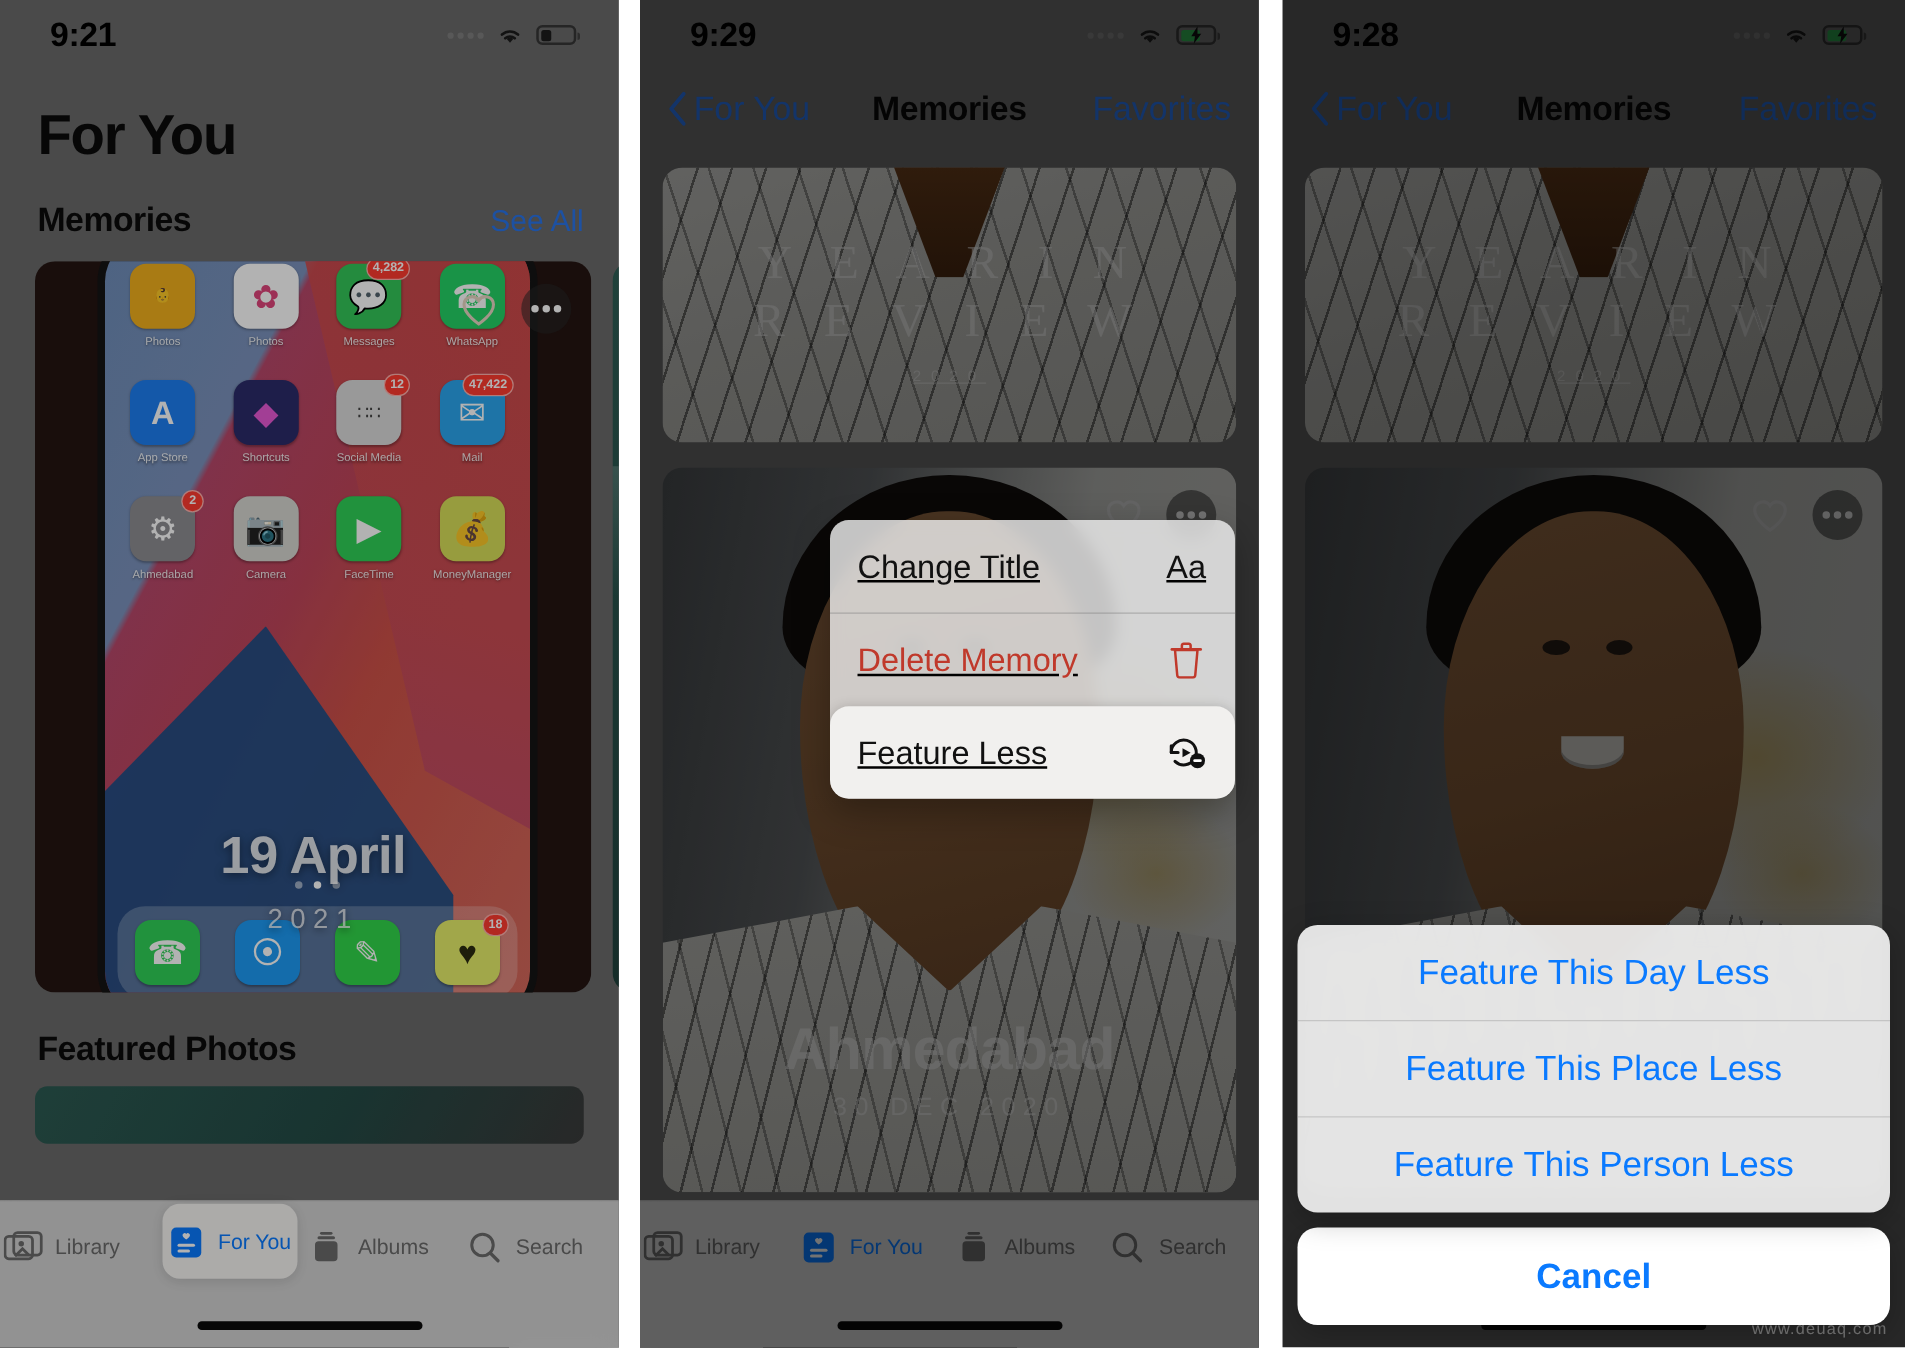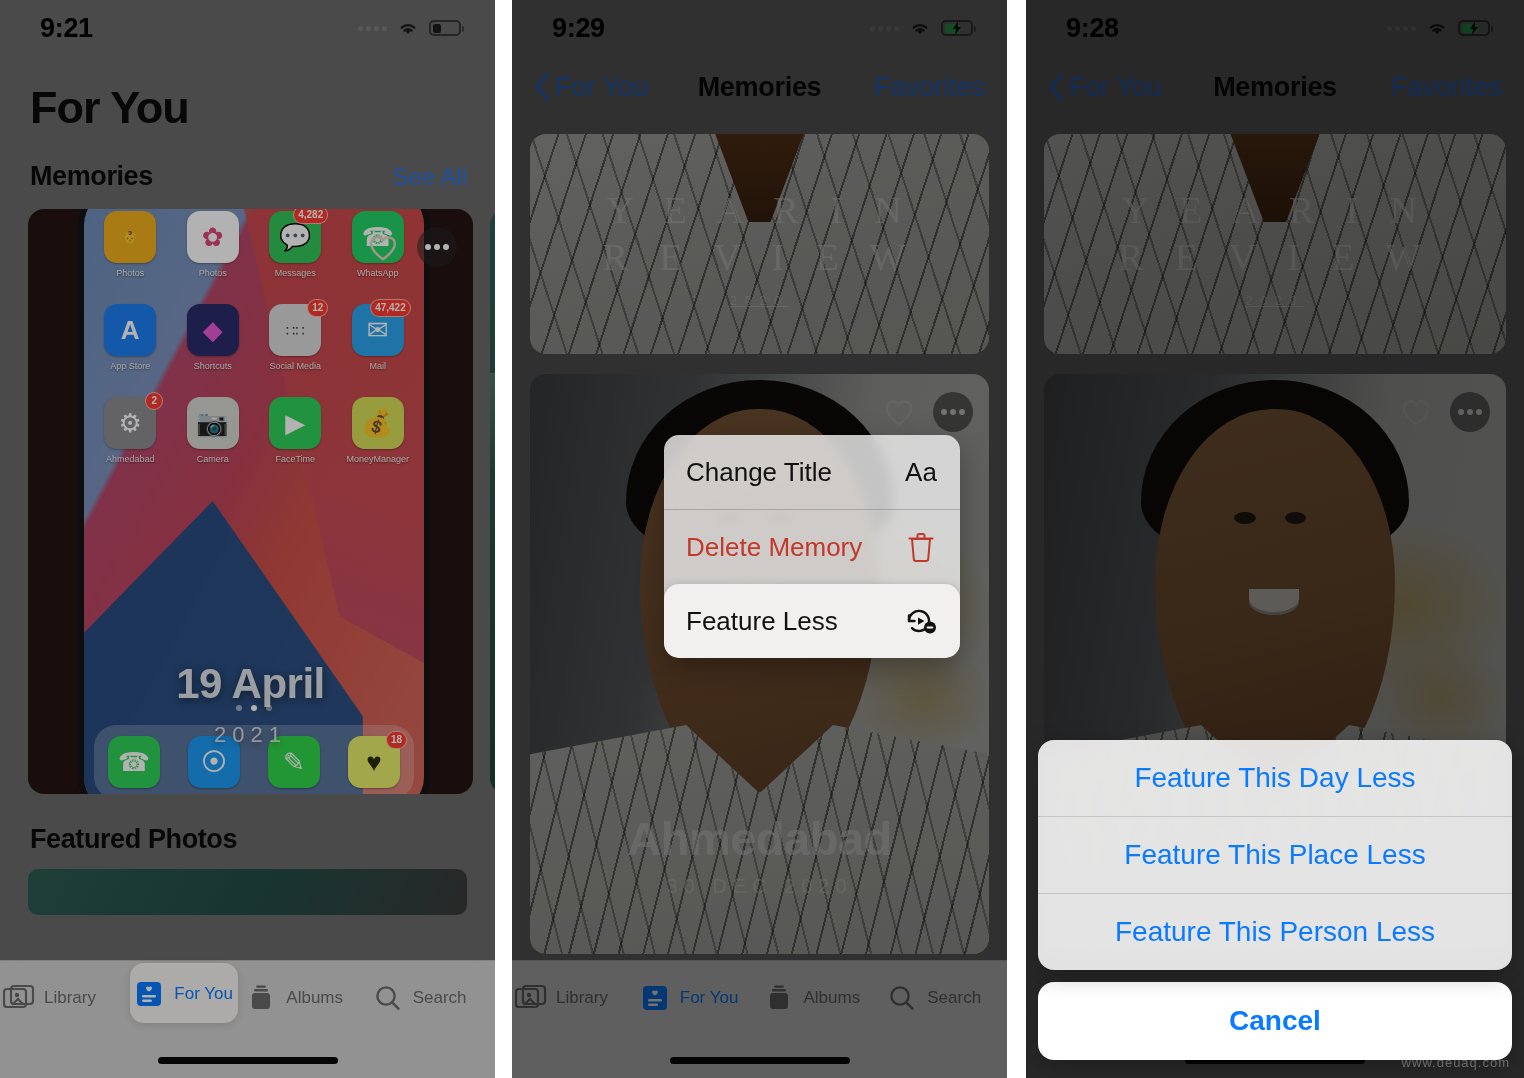--- a/index.html
+++ b/index.html
@@ -295,27 +295,28 @@
     color: rgba(255,255,255,.55); font-size: 47px; font-weight: bold;
     letter-spacing: -0.5px;
   }
   .place-sub {
     position: absolute; left: 0; right: 0; bottom: 56px; text-align: center; z-index: 6;
     color: rgba(255,255,255,.45); font-size: 20px; letter-spacing: 6px;
   }
 
   
   .ctxmenu {
-    position: absolute; left: 152px; top: 435px;
-    width: 296px; border-radius: 15px;
+    position: absolute; left: 152px; top: 416px;
+    width: 324px; border-radius: 15px;
     background: rgba(238,238,238,0.82);
     backdrop-filter: blur(6px);
     overflow: hidden;
     z-index: 70;
     box-shadow: 0 10px 30px rgba(0,0,0,.3);
+    text-decoration: underline;
   }
   .ctx-item {
     height: 74px; display: flex; align-items: center; justify-content: space-between;
     padding: 0 22px; font-size: 26px; color: #111;
   }
   .ctx-sep { height: 1px; background: rgba(110,110,110,.4); }
   .ctx-item.destructive { color: #c0392b; }
   .ctx-item.highlight {
     background: #f1f0ee;
     border-radius: 15px;

